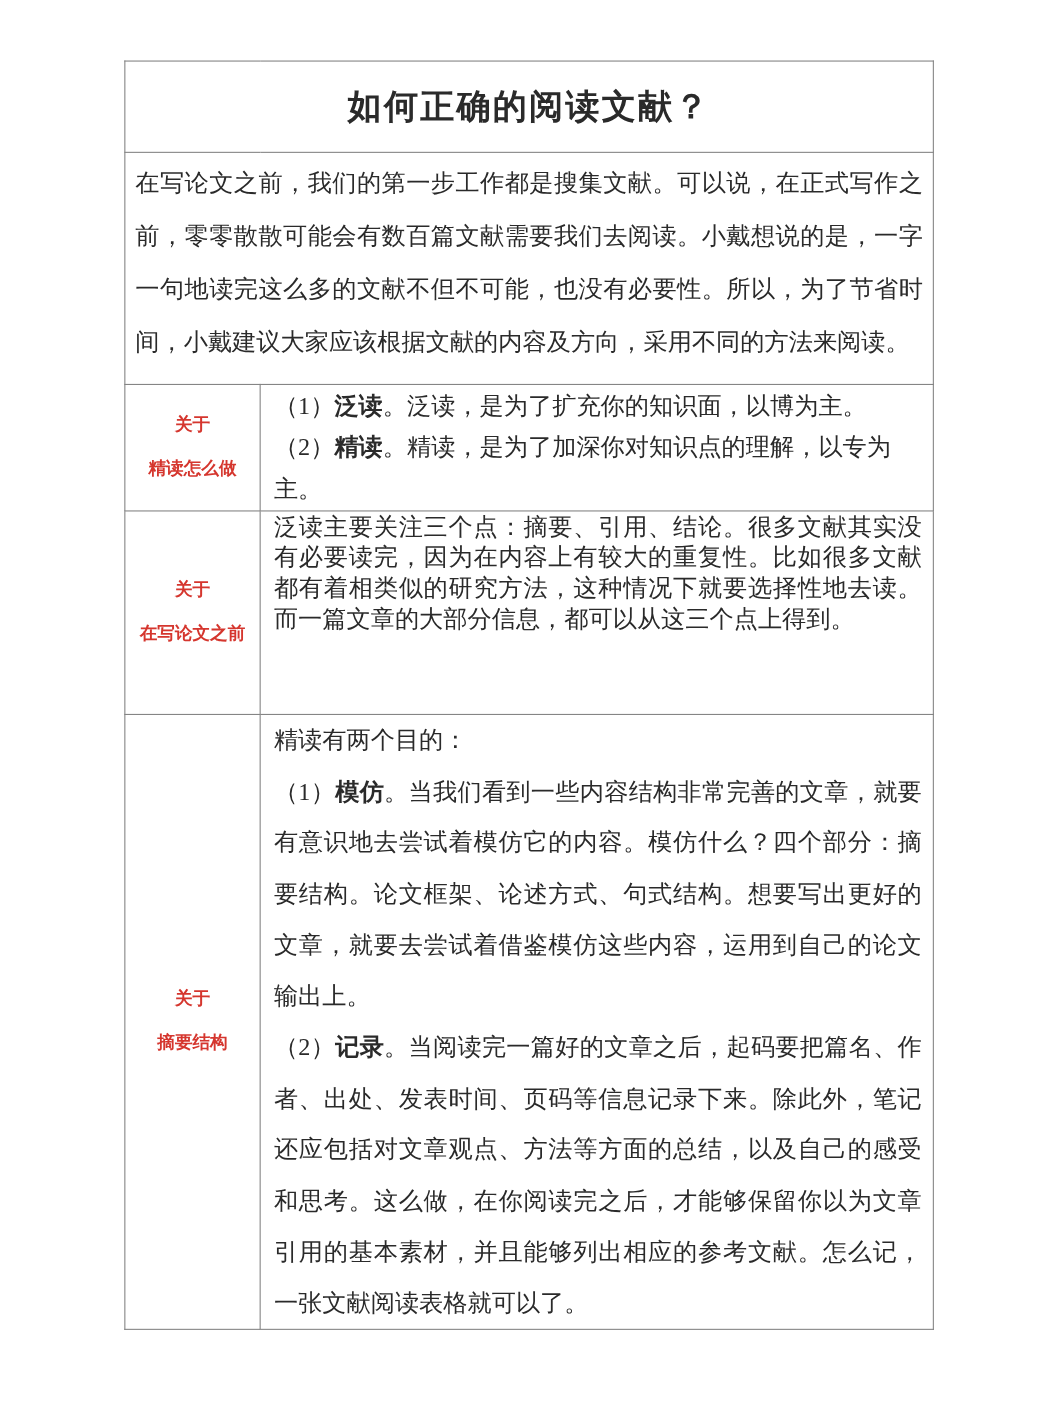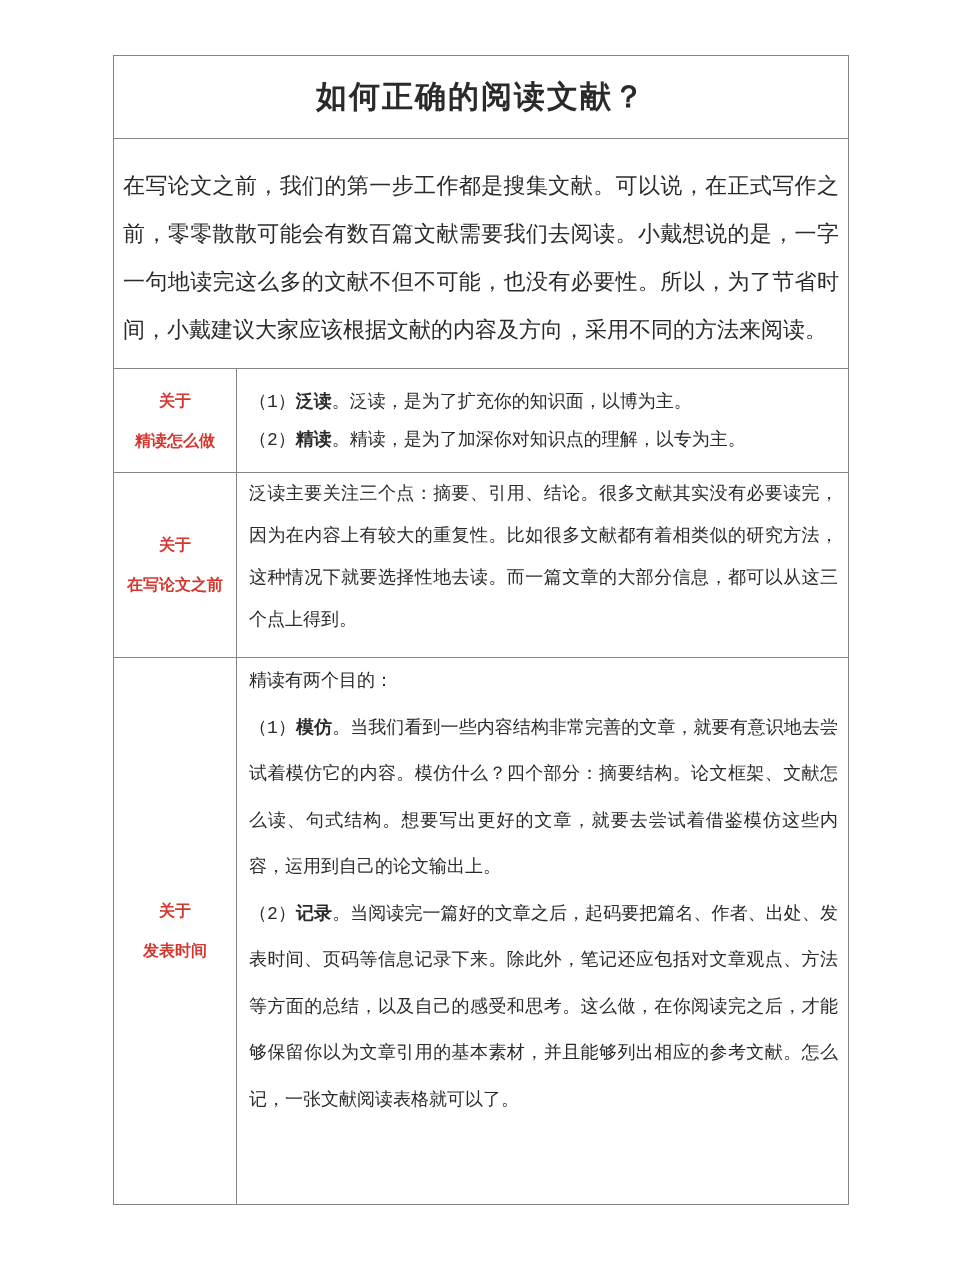--- a/index.html
+++ b/index.html
@@ -34,51 +34,50 @@
   }
   .doc-title {
     margin: 0;
     font-size: 31px;
     font-weight: bold;
     letter-spacing: 2px;
   }
 
   .intro-cell {
     height: 206px;
-    padding: 23px 9px 0 9px;
+    padding: 4px 9px 0 9px;
   }
   .intro-cell p {
     margin: 0;
     font-size: 22px;
     line-height: 48px;
     text-align: justify;
   }
 
   .label-cell {
     text-align: center;
     vertical-align: middle !important;
     color: #d5362e;
     font-weight: bold;
     font-size: 16px;
   }
   .label-cell .lbl-line { line-height: 40px; }
 
   .content-cell {
     padding: 0 10px 0 12px;
-    font-size: 18px;
-    font-family: Liberation Mono, monospace;
+    font-size: 22px;
   }
   .content-cell p { margin: 0; text-align: justify; }
 
   .row-howto td { height: 101px; }
   .row-howto .content-cell { vertical-align: middle; }
   .row-howto p { line-height: 38px; text-align: left; }
 
   .row-skim td { height: 182px; }
-  .row-skim p { line-height: 42px; }
+  .row-skim p { line-height: 28px; }
 
   .row-deep td { height: 544px; }
   .row-deep .content-cell { padding-top: 0; }
   .row-deep p { line-height: 46.5px; }
 
   .kw { font-weight: bold; }
 </style>
 </head>
 <body>
 
@@ -118,22 +117,22 @@
       <div class="lbl-line">在写论文之前</div>
     </td>
     <td class="content-cell">
       <p>泛读主要关注三个点：摘要、引用、结论。很多文献其实没有必要读完，因为在内容上有较大的重复性。比如很多文献都有着相类似的研究方法，这种情况下就要选择性地去读。而一篇文章的大部分信息，都可以从这三个点上得到。</p>
     </td>
   </tr>
 
   <tr class="row-deep">
     <td class="label-cell">
       <div class="lbl-line">关于</div>
-      <div class="lbl-line">发表时间</div>
+      <div class="lbl-line">摘要结构</div>
     </td>
     <td class="content-cell">
       <p>精读有两个目的：</p>
-      <p><span>（1）</span><span class="kw">模仿</span><span>。当我们看到一些内容结构非常完善的文章，就要有意识地去尝试着模仿它的内容。模仿什么？四个部分：摘要结构。论文框架、文献怎么读、句式结构。想要写出更好的文章，就要去尝试着借鉴模仿这些内容，运用到自己的论文输出上。</span></p>
+      <p><span>（1）</span><span class="kw">模仿</span><span>。当我们看到一些内容结构非常完善的文章，就要有意识地去尝试着模仿它的内容。模仿什么？四个部分：摘要结构。论文框架、论述方式、句式结构。想要写出更好的文章，就要去尝试着借鉴模仿这些内容，运用到自己的论文输出上。</span></p>
       <p><span>（2）</span><span class="kw">记录</span><span>。当阅读完一篇好的文章之后，起码要把篇名、作者、出处、发表时间、页码等信息记录下来。除此外，笔记还应包括对文章观点、方法等方面的总结，以及自己的感受和思考。这么做，在你阅读完之后，才能够保留你以为文章引用的基本素材，并且能够列出相应的参考文献。怎么记，一张文献阅读表格就可以了。</span></p>
     </td>
   </tr>
 </tbody>
   </table>
 
 </body></html>

